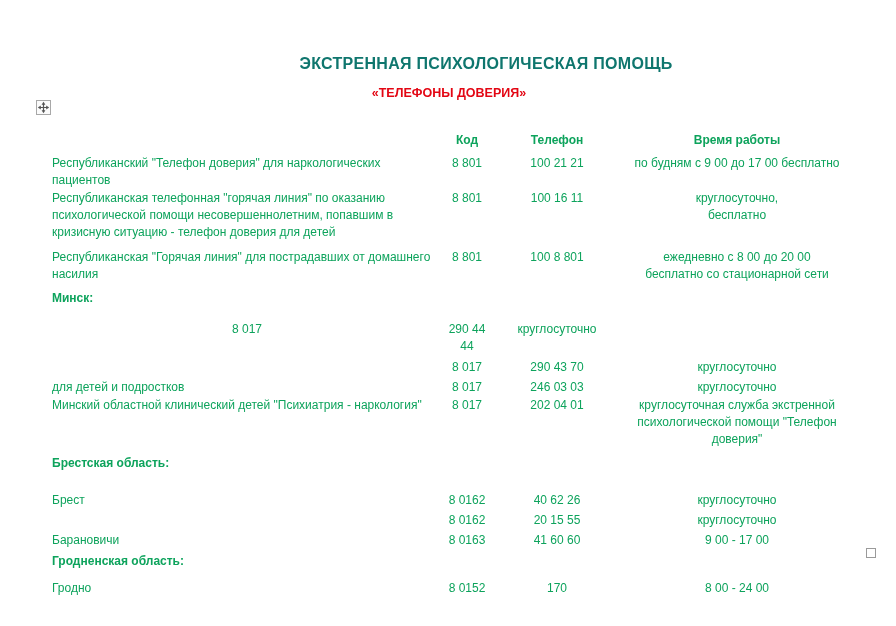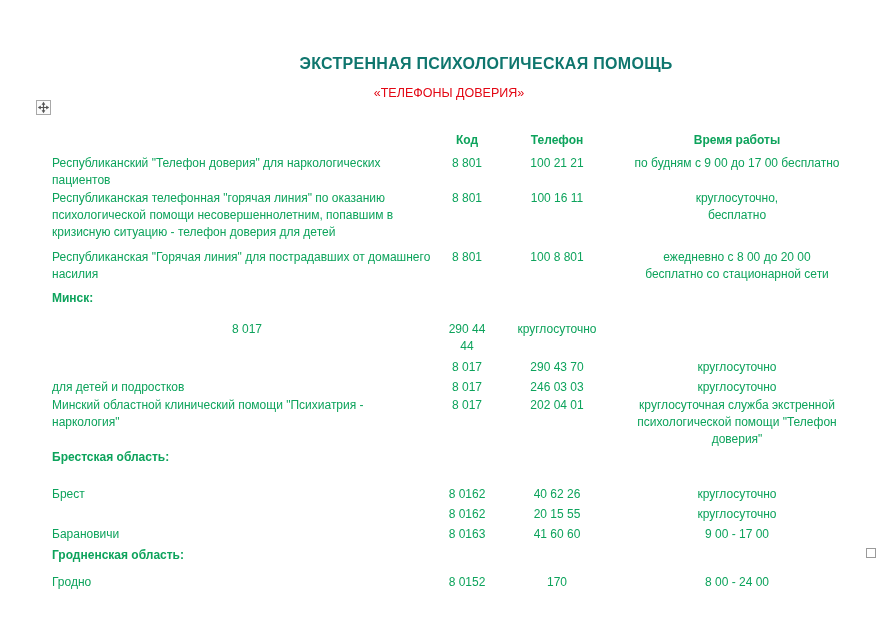--- a/index.html
+++ b/index.html
@@ -18,21 +18,21 @@
     top: 55px; left: 76px; width: 820px;
     text-align: center;
     font-size: 16px; font-weight: bold;
     letter-spacing: 0.3px;
     color: #0f766e;
   }
   .doc-subtitle {
     position: absolute;
     top: 86px; left: 2px; width: 894px;
     text-align: center;
-    font-size: 12.5px; font-weight: normal;
+    font-size: 12.5px; font-weight: bold;
     color: #e30613;
   }
   .move-handle {
     position: absolute;
     top: 100px; left: 36px;
     width: 15px; height: 15px;
     border: 1px solid #a8a8a8;
     background: #fbfbfb;
     display: flex; align-items: center; justify-content: center;
     cursor: move;
@@ -133,29 +133,29 @@
     </div>
 
     <div class="row" style="margin-top:3px">
       <div class="c-name">для детей и подростков</div>
       <div class="c-code">8 017</div>
       <div class="c-phone">246 03 03</div>
       <div class="c-hours">круглосуточно</div>
     </div>
 
     <div class="row" style="margin-top:1px">
-      <div class="c-name">Минский областной клинический помощи "Психиатрия - наркология"</div>
+      <div class="c-name">Минский областной клинический детей "Психиатрия - наркология"</div>
       <div class="c-code">8 017</div>
       <div class="c-phone">202 04 01</div>
       <div class="c-hours">круглосуточная служба экстренной
 психологической помощи "Телефон
 доверия"</div>
     </div>
 
-    <div class="row section" style="margin-top:1px">
+    <div class="row section" style="margin-top:7px">
       <div class="c-name">Брестская область:</div>
       <div class="c-code"></div>
       <div class="c-phone"></div>
       <div class="c-hours"></div>
     </div>
 
     <div class="row" style="margin-top:20px">
       <div class="c-name">Брест</div>
       <div class="c-code">8 0162</div>
       <div class="c-phone">40 62 26</div>

